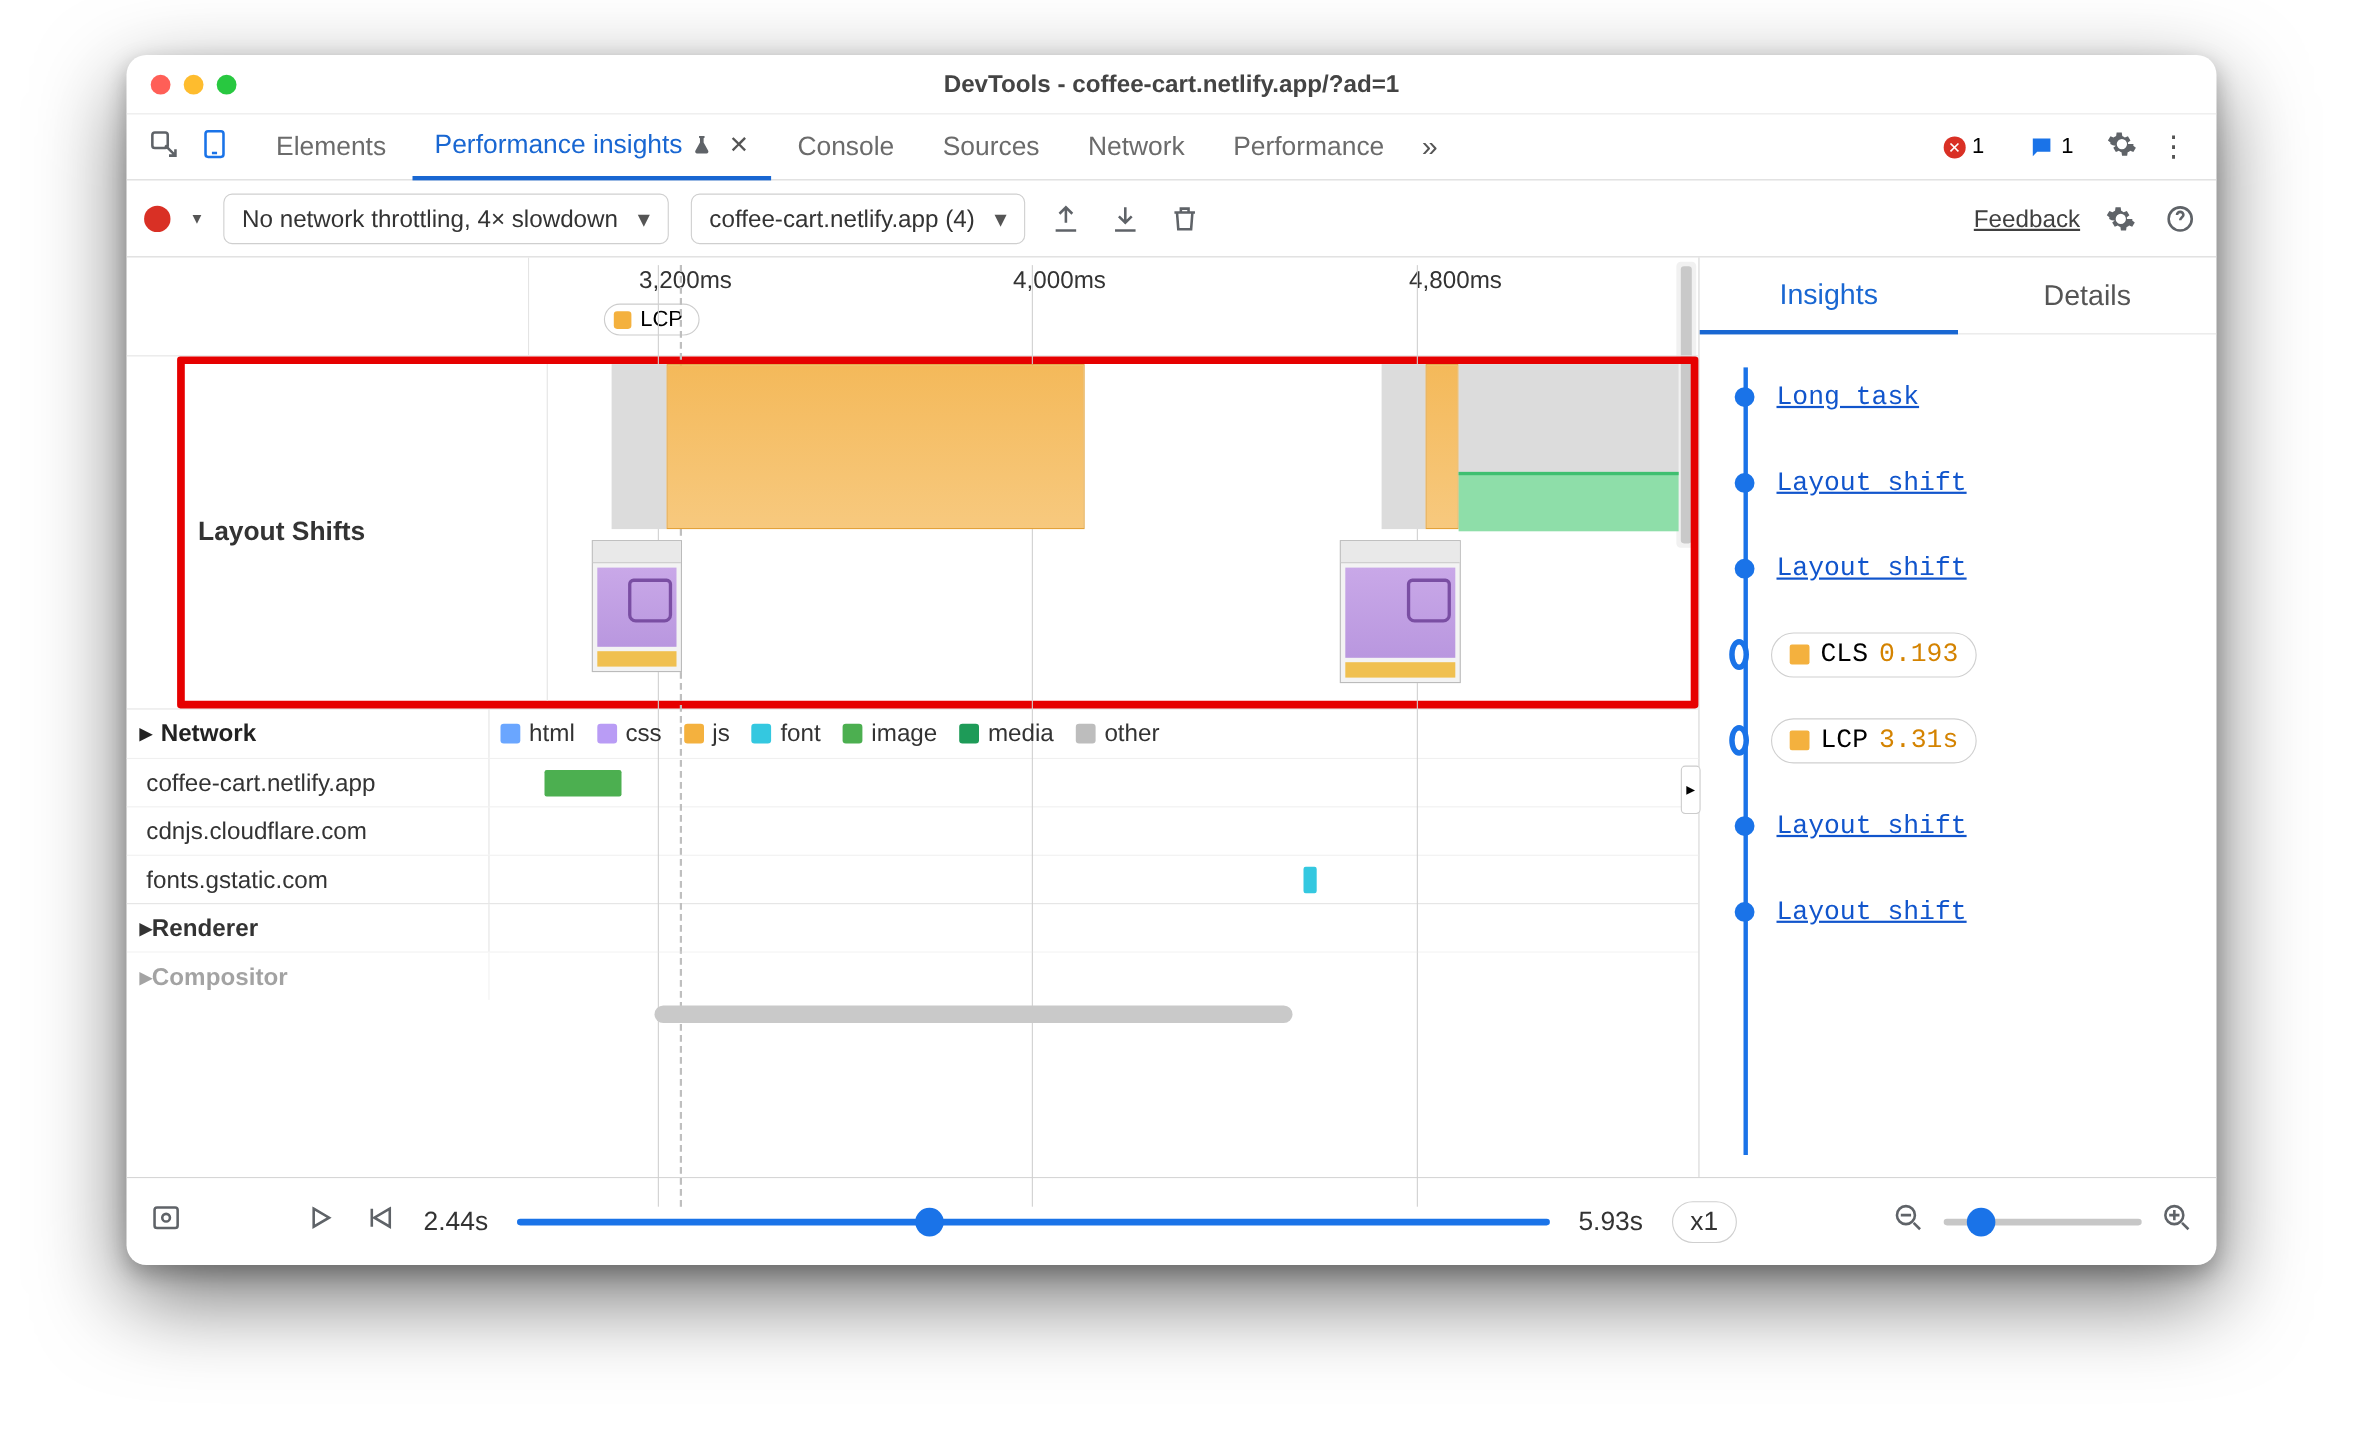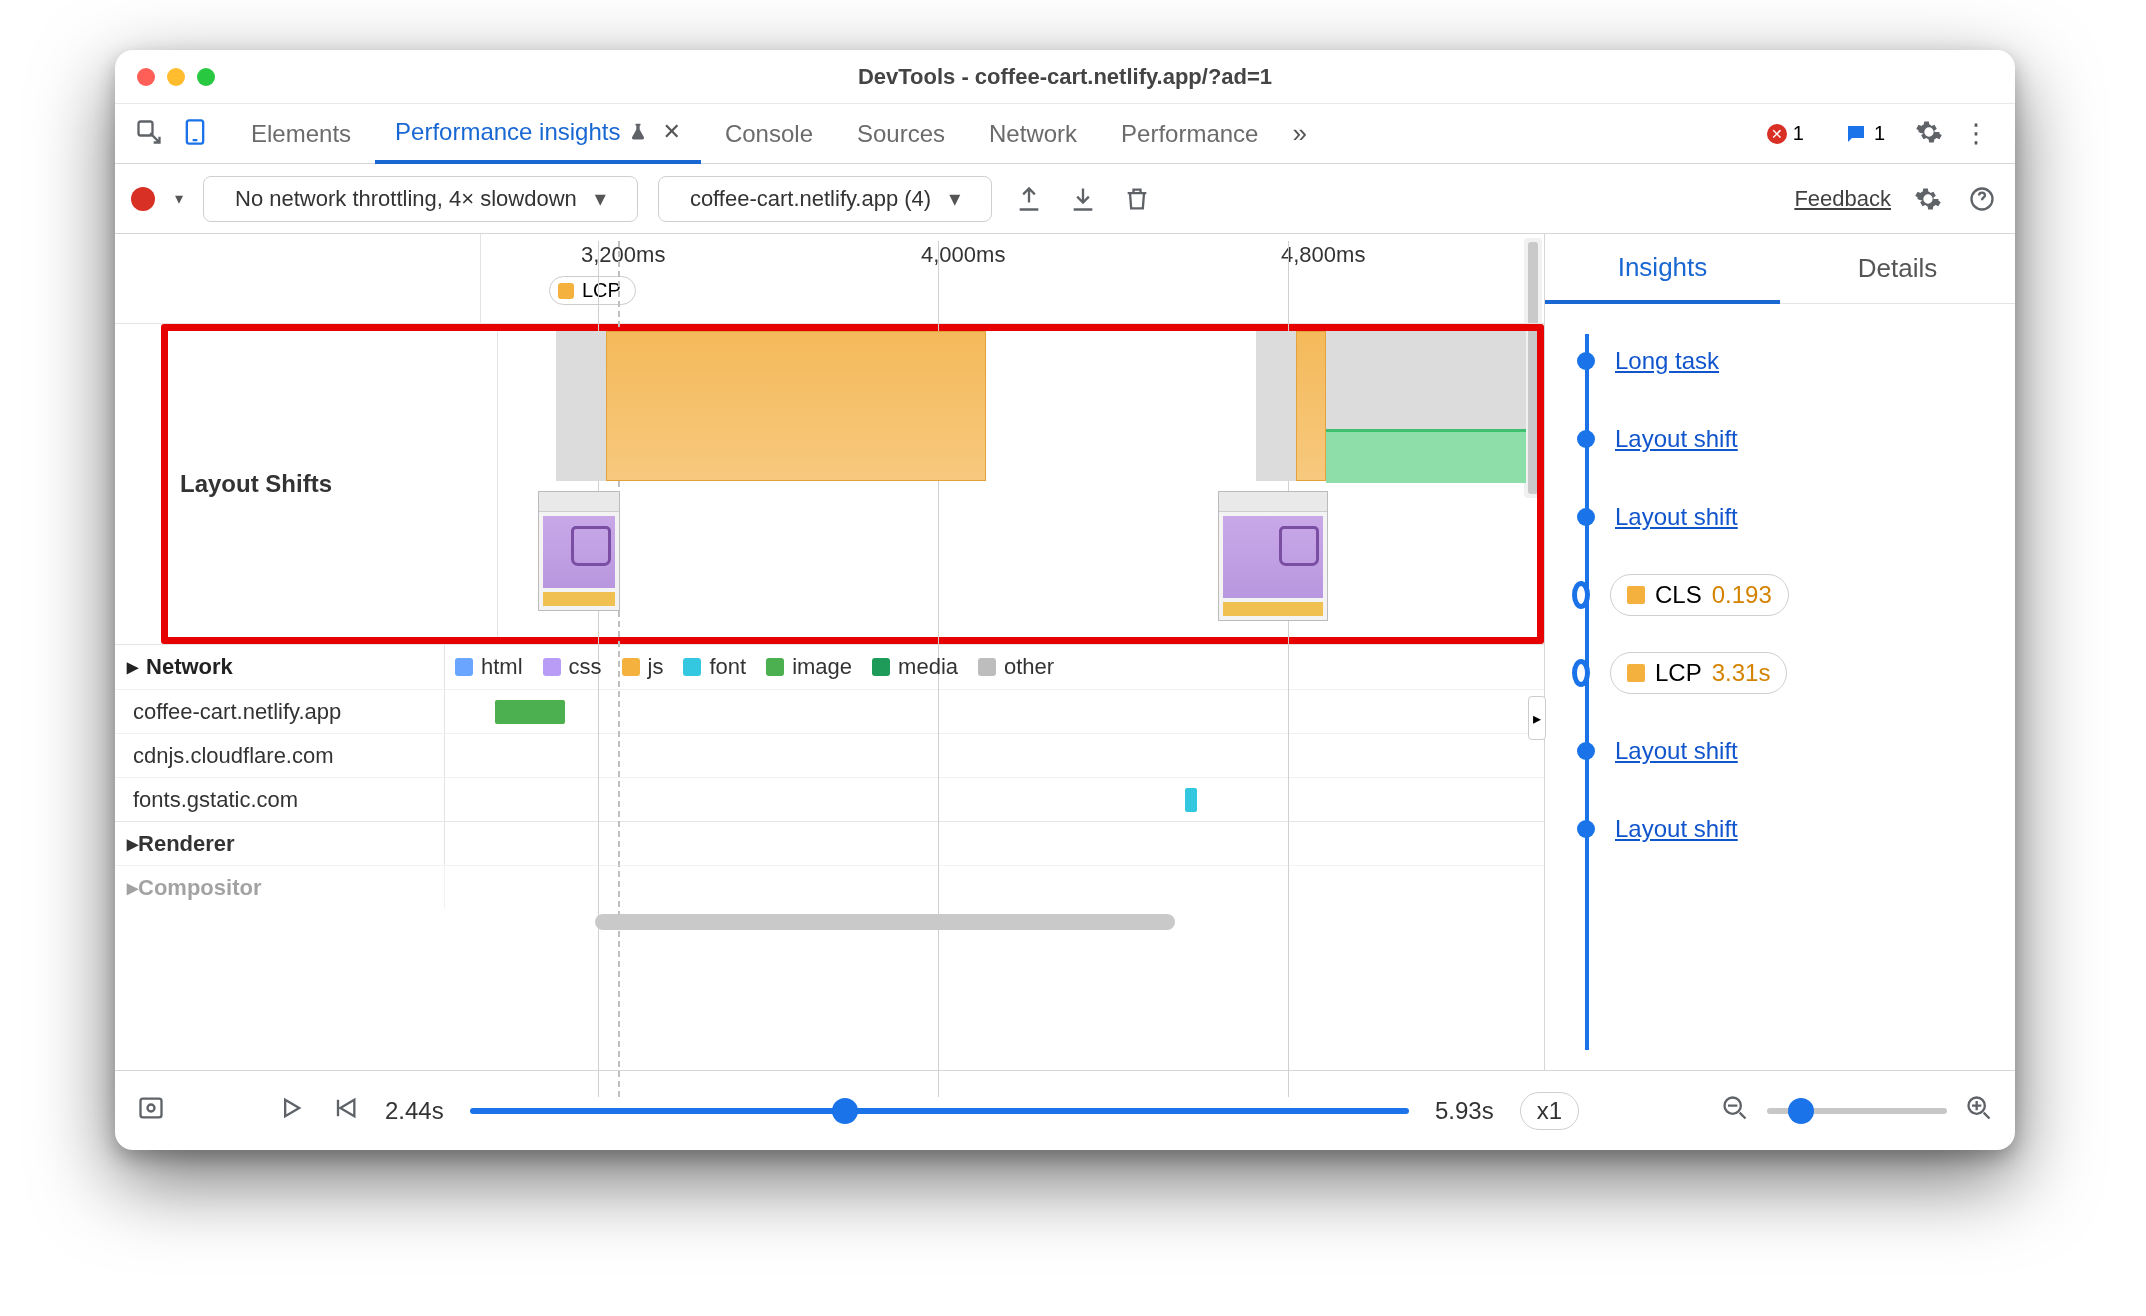--- a/index.html
+++ b/index.html
@@ -36,21 +36,21 @@
   .tabs .tab .close { color:#555; font-size:22px; margin-left:6px;}
   .tabs .spacer{flex:1;}
   .tabs .right-icons{display:flex; align-items:center; gap:20px; padding:0 16px 0 0;}
   .badge { display:inline-flex; align-items:center; gap:6px; font-size:20px; padding:2px 10px; border-radius:4px;}
   .badge .dot{width:20px;height:20px;border-radius:50%;display:flex;align-items:center;justify-content:center;color:#fff;font-size:14px;}
   .badge.err .dot{background:#d93025;}
   .badge.msg svg{fill:#1a73e8;}
   
   .toolbar { height:70px; display:flex; align-items:center; padding:0 16px; gap:20px; border-bottom:1px solid #d6d6d6; }
   .rec { width:24px;height:24px;border-radius:50%;background:#d93025; }
-  .select { height:46px; border:1px solid #cfcfcf; border-radius:8px; display:flex; align-items:center; padding:0 31px; gap:18px; font-size:22px; color:#333; cursor:pointer; background:#fff;}
+  .select { height:46px; border:1px solid #cfcfcf; border-radius:8px; display:flex; align-items:center; padding:0 16px; gap:18px; font-size:22px; color:#333; cursor:pointer; background:#fff;}
   .select .caret{color:#555;}
   .toolbar .spacer{flex:1;}
   .icon-btn { width:34px; height:34px; display:flex; align-items:center; justify-content:center; color:#555; cursor:pointer;}
   .link { color:#404040; text-decoration:underline; font-size:22px; cursor:pointer;}
   
   .content { flex:1; display:flex; min-height:0; }
   .timeline { flex:1; display:flex; flex-direction:column; min-width:0; position:relative; border-right:1px solid #d6d6d6;}
   .scroll-y { position:absolute; right:2px; top:4px; height:260px; width:18px; background:#f1f1f1; border-radius:4px;}
   .scroll-y::after{content:""; position:absolute; inset:4px; background:#c9c9c9; border-radius:3px;}
   .sidepanel { width:470px; display:flex; flex-direction:column;}
@@ -98,21 +98,21 @@
   .footer .spacer{width:90px;}
   .zoom{display:flex;align-items:center;gap:18px;}
   .zoom .ztrack{width:180px;height:6px;background:#c7c7c7;border-radius:3px;position:relative;}
   .zoom .zknob{position:absolute;top:50%;left:34px;width:26px;height:26px;border-radius:50%;background:#1a73e8;transform:translate(-50%,-50%);}
   
   .sp-tabs{height:70px;display:flex;border-bottom:1px solid #e4e4e4;}
   .sp-tab{flex:1;display:flex;align-items:center;justify-content:center;font-size:26px;color:#555;cursor:pointer;}
   .sp-tab.active{color:#1967d2;border-bottom:4px solid #1967d2;margin-bottom:-1px;}
   .sp-body{flex:1;position:relative;padding:18px 0 0 0;overflow:hidden;}
   .rail{position:absolute;left:40px;top:30px;bottom:20px;width:4px;background:#1a73e8;}
-  .evlist{position:relative;margin-left:28px;}
+  .evlist{position:relative;margin-left:28px;font-family:Liberation Mono, monospace;}
   .ev{display:flex;align-items:center;gap:20px;height:78px;}
   .ev .node{width:18px;height:18px;border-radius:50%;background:#1a73e8;flex:0 0 18px;margin-left:4px;}
   .ev .node.big{width:28px;height:28px;border:5px solid #1a73e8;background:#fff;margin-left:-1px;}
   .ev a{color:var(--linkblue);font-size:24px;text-decoration:underline;cursor:pointer;}
   .ev .evpill{border:1px solid #cfcfcf;border-radius:22px;padding:6px 16px;display:flex;align-items:center;gap:10px;font-size:24px;background:#fff;}
   .ev .evpill .sq{border-radius:2px;}
   .ev .metric{color:var(--orange-text);text-align:right;}
   svg.ico{width:28px;height:28px;}
   
   .resizer{position:absolute; right:-2px; bottom:330px; width:18px; height:44px; background:#fff; border:1px solid #ccc; border-radius:4px; display:flex; align-items:center; justify-content:center;}

